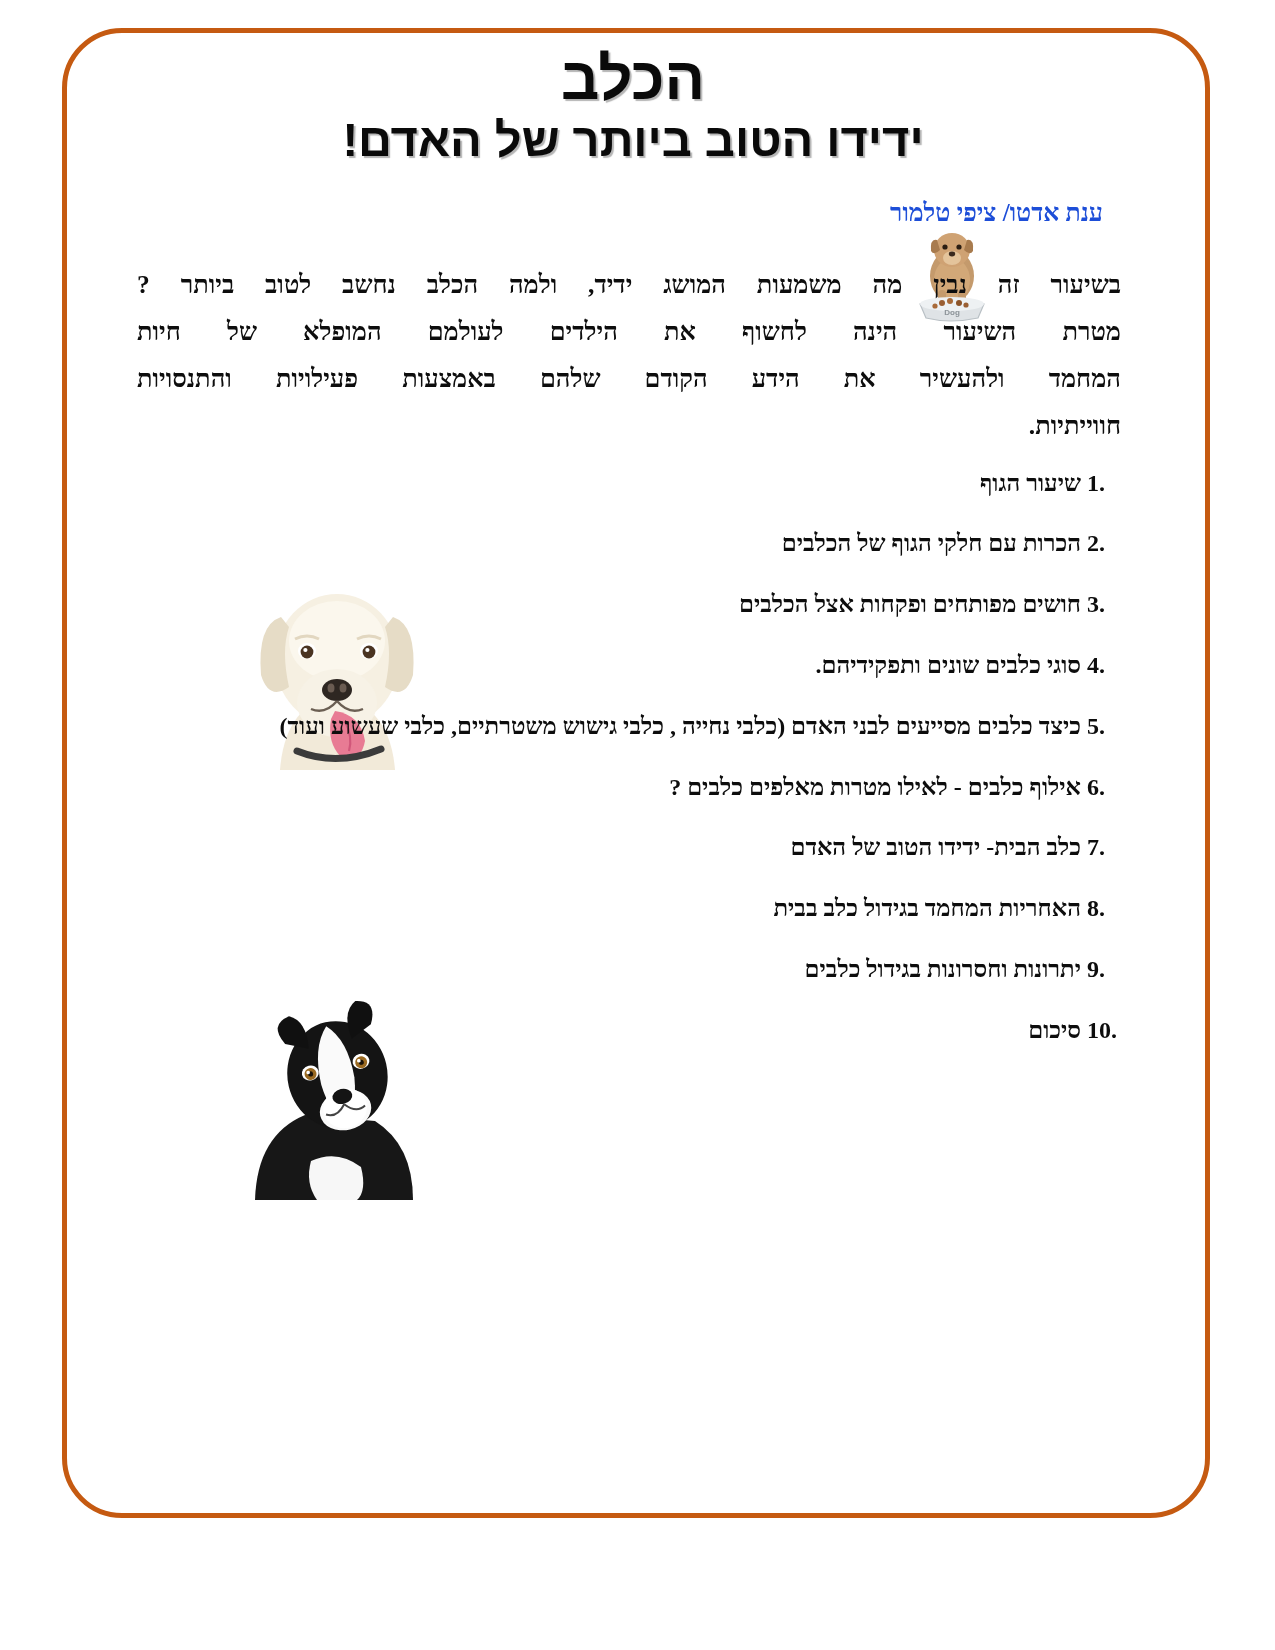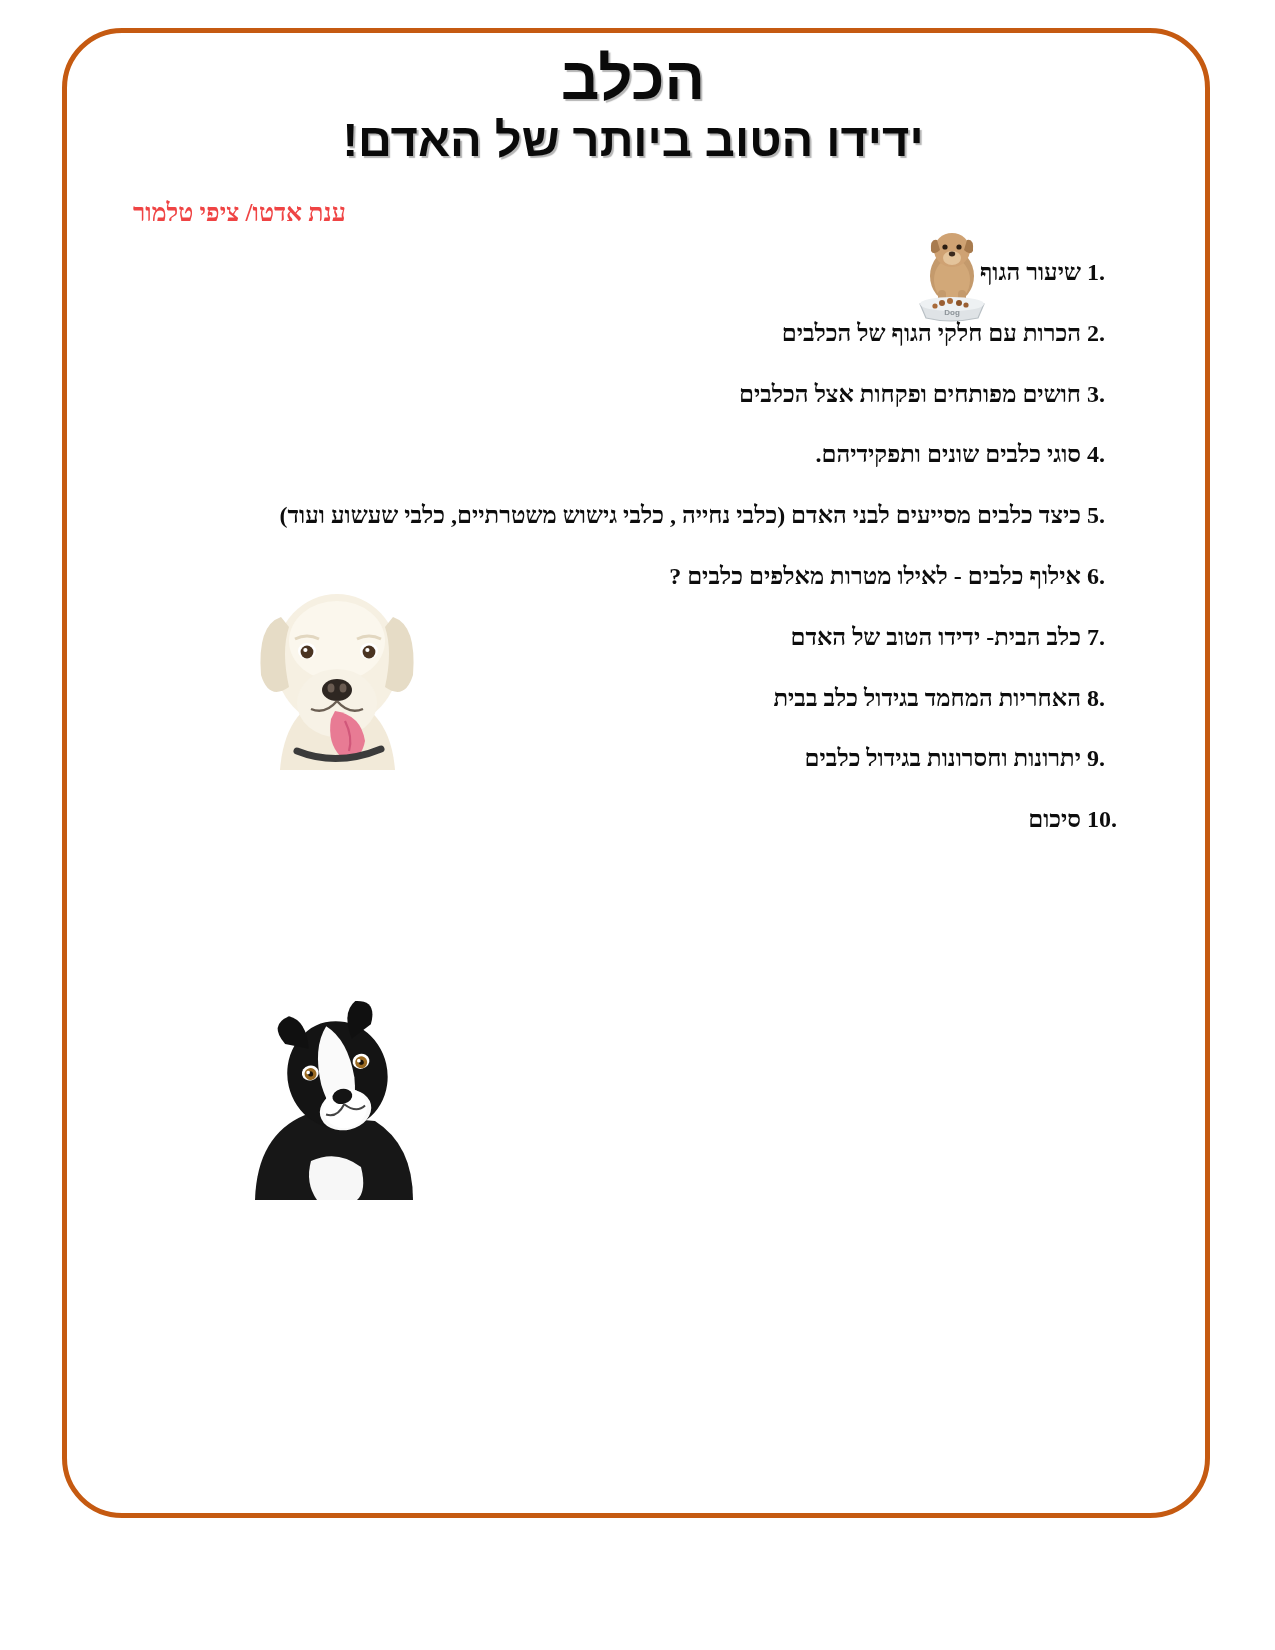--- a/index.html
+++ b/index.html
@@ -62,25 +62,25 @@
     white-space: nowrap;
   }
 
   
   .author-row {
     margin-top: 26px;
     position: relative;
     height: 46px;
   }
   .author {
-    text-align: left;
+    text-align: right;
     font-family: "Liberation Serif", "DejaVu Serif", serif;
     font-weight: bold;
     font-size: 25px;
-    color: #ef4444;
+    color: #1d4ed8;
     padding-right: 30px;
     padding-top: 6px;
   }
 
   
   .intro {
     margin-top: 22px;
     font-family: "Liberation Serif", "DejaVu Serif", serif;
     font-weight: bold;
     font-size: 25.5px;
@@ -282,20 +282,26 @@
 
     <div class="title-block">
       <div class="title-line-1">הכלב</div>
       <div class="title-line-2">ידידו הטוב ביותר של האדם!</div>
     </div>
 
     <div class="author-row">
       <div class="author">ענת אדטו/ ציפי טלמור</div>
     </div>
 
+    <div class="intro">
+      <div>בשיעור זה נבין מה משמעות המושג ידיד, ולמה הכלב נחשב לטוב ביותר ?</div>
+      <div>מטרת השיעור הינה לחשוף את הילדים לעולמם המופלא של חיות</div>
+      <div>המחמד ולהעשיר את הידע הקודם שלהם באמצעות פעילויות והתנסויות</div>
+      <div class="lastline">חווייתיות.</div>
+    </div>
 
     <ol class="list">
       <li>
         <span class="li-num">1.</span>
         <span class="li-text">שיעור הגוף</span>
       </li>
       <li>
         <span class="li-num">2.</span>
         <span class="li-text">הכרות עם חלקי הגוף של הכלבים</span>
       </li>

